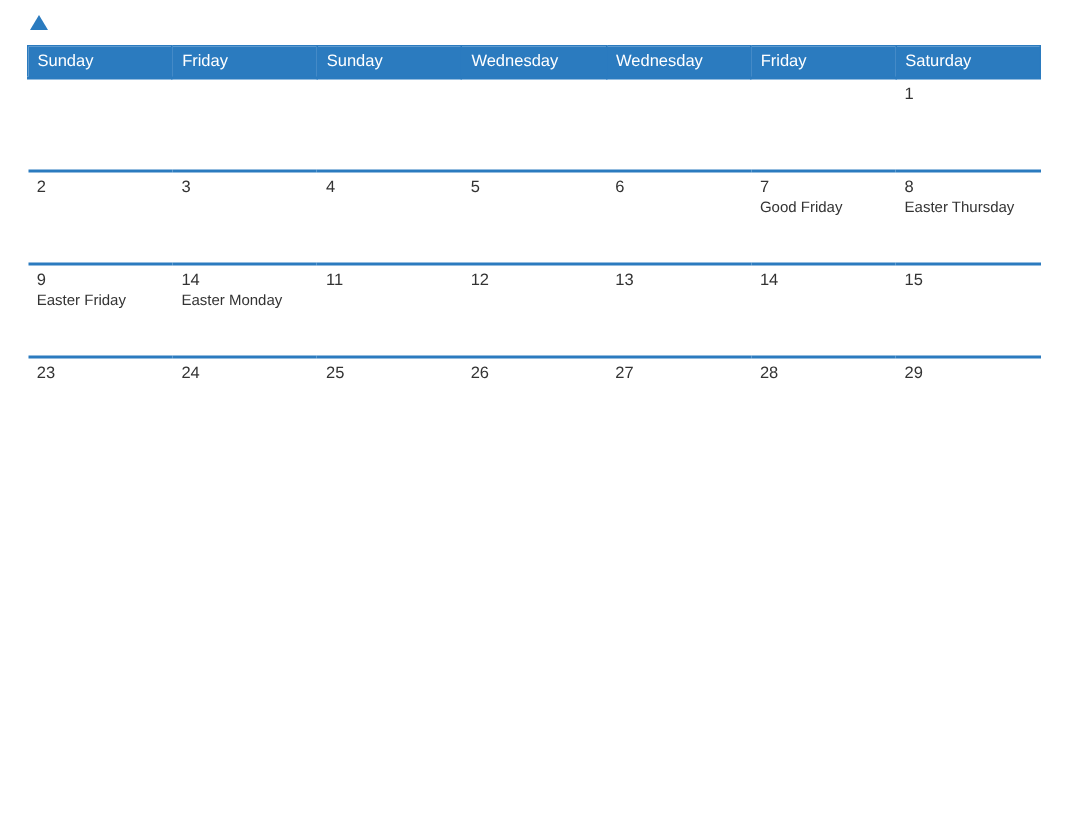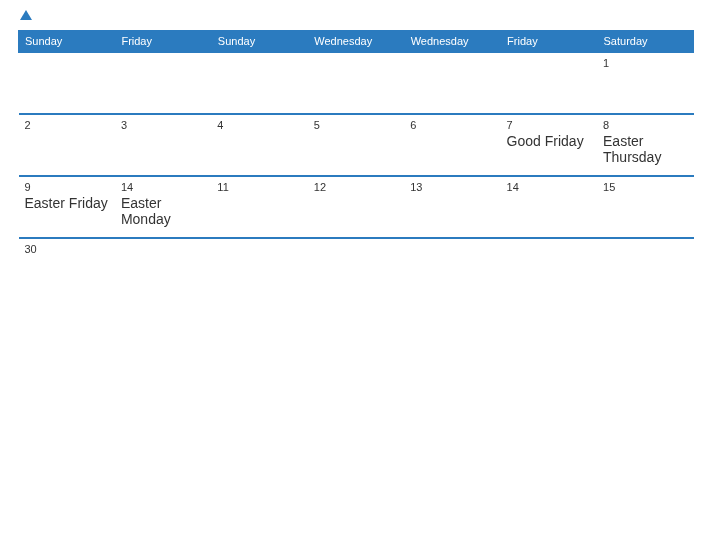--- a/index.html
+++ b/index.html
@@ -96,21 +96,21 @@
     }
     .day-num {
       display: block;
       font-size: 11px;
       font-weight: normal;
       color: #333;
       margin-bottom: 2px;
     }
     .holiday {
       display: block;
-      font-size: 14px;
+      font-size: 10px;
       color: #333;
     }
     
     .calendar tbody tr:last-child td {
       height: 50px;
     }
   </style>
 </head>
 <body>
 
@@ -197,24 +197,36 @@
           </td>
           <td>
             <span class="day-num">14</span>
           </td>
           <td>
             <span class="day-num">15</span>
           </td>
         </tr>
         <tr>
           <td>
-            <span class="day-num">30</span>
-          </td>
-          <td class="empty"></td>
-          <td class="empty"></td>
-          <td class="empty"></td>
-          <td class="empty"></td>
-          <td class="empty"></td>
-          <td class="empty"></td>
+            <span class="day-num">23</span>
+          </td>
+          <td>
+            <span class="day-num">24</span>
+          </td>
+          <td>
+            <span class="day-num">25</span>
+          </td>
+          <td>
+            <span class="day-num">26</span>
+          </td>
+          <td>
+            <span class="day-num">27</span>
+          </td>
+          <td>
+            <span class="day-num">28</span>
+          </td>
+          <td>
+            <span class="day-num">29</span>
+          </td>
         </tr>
       </tbody>
   </table>
 </div>
 
 </body></html>

